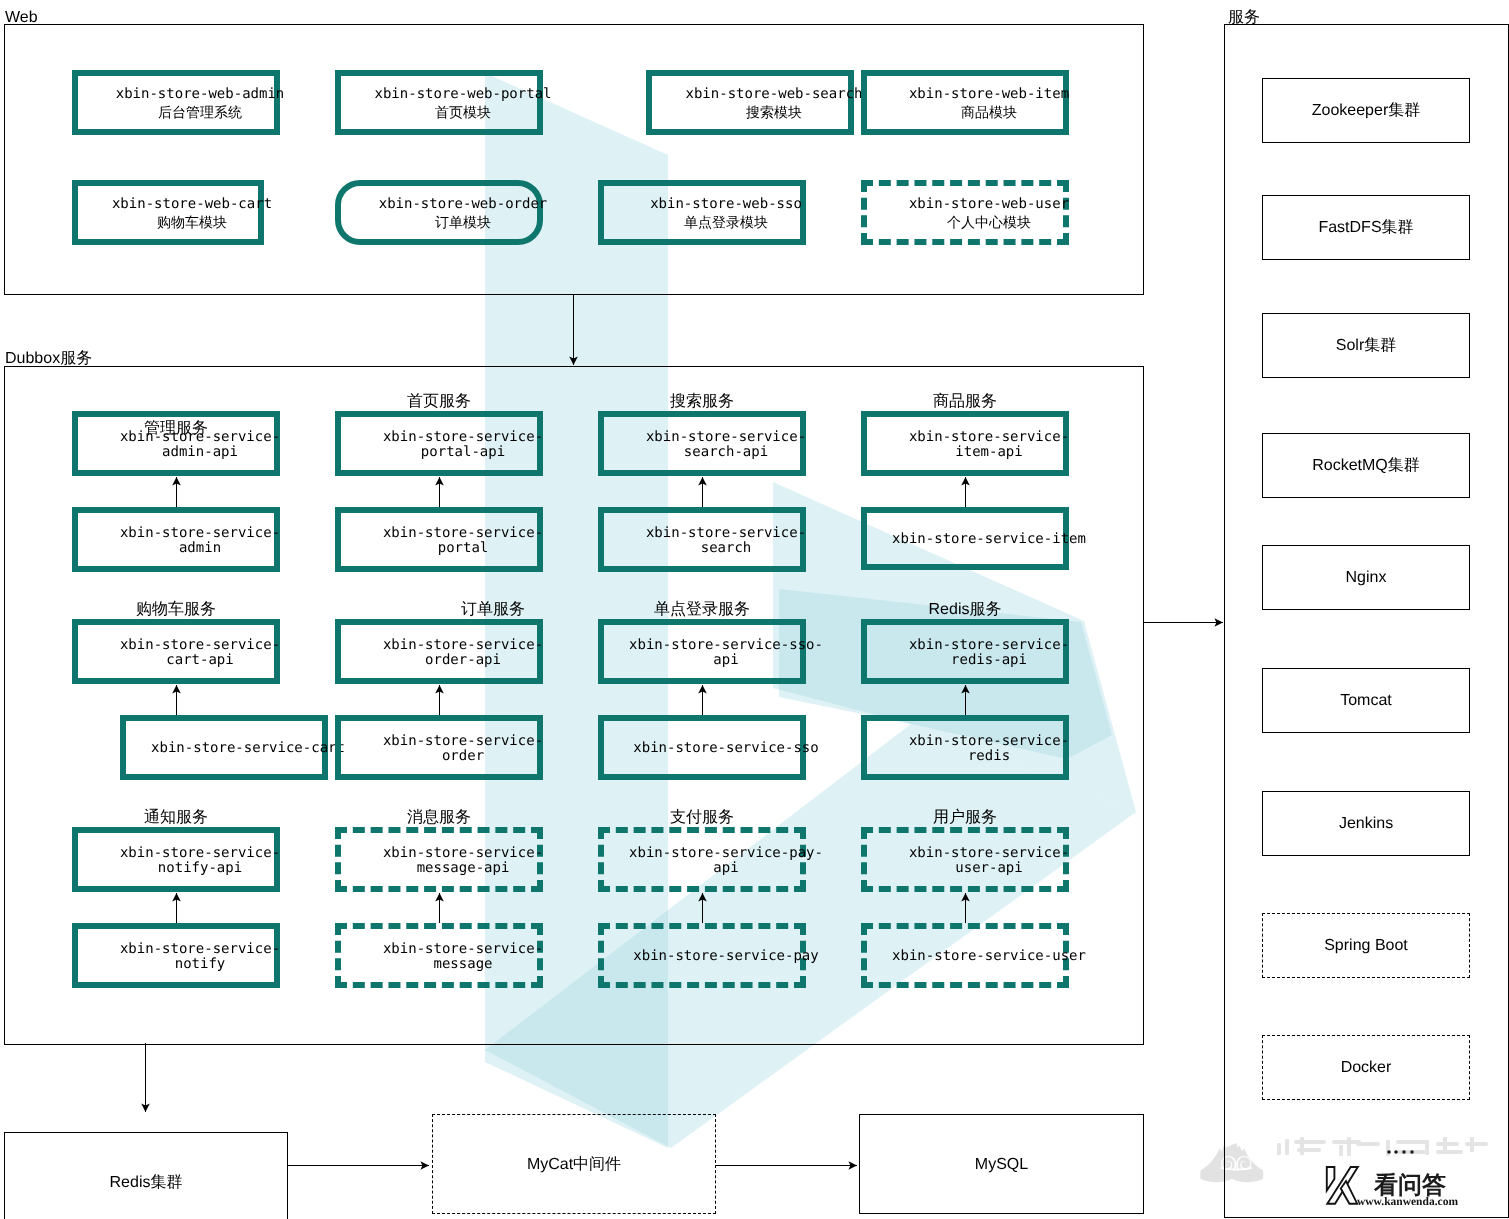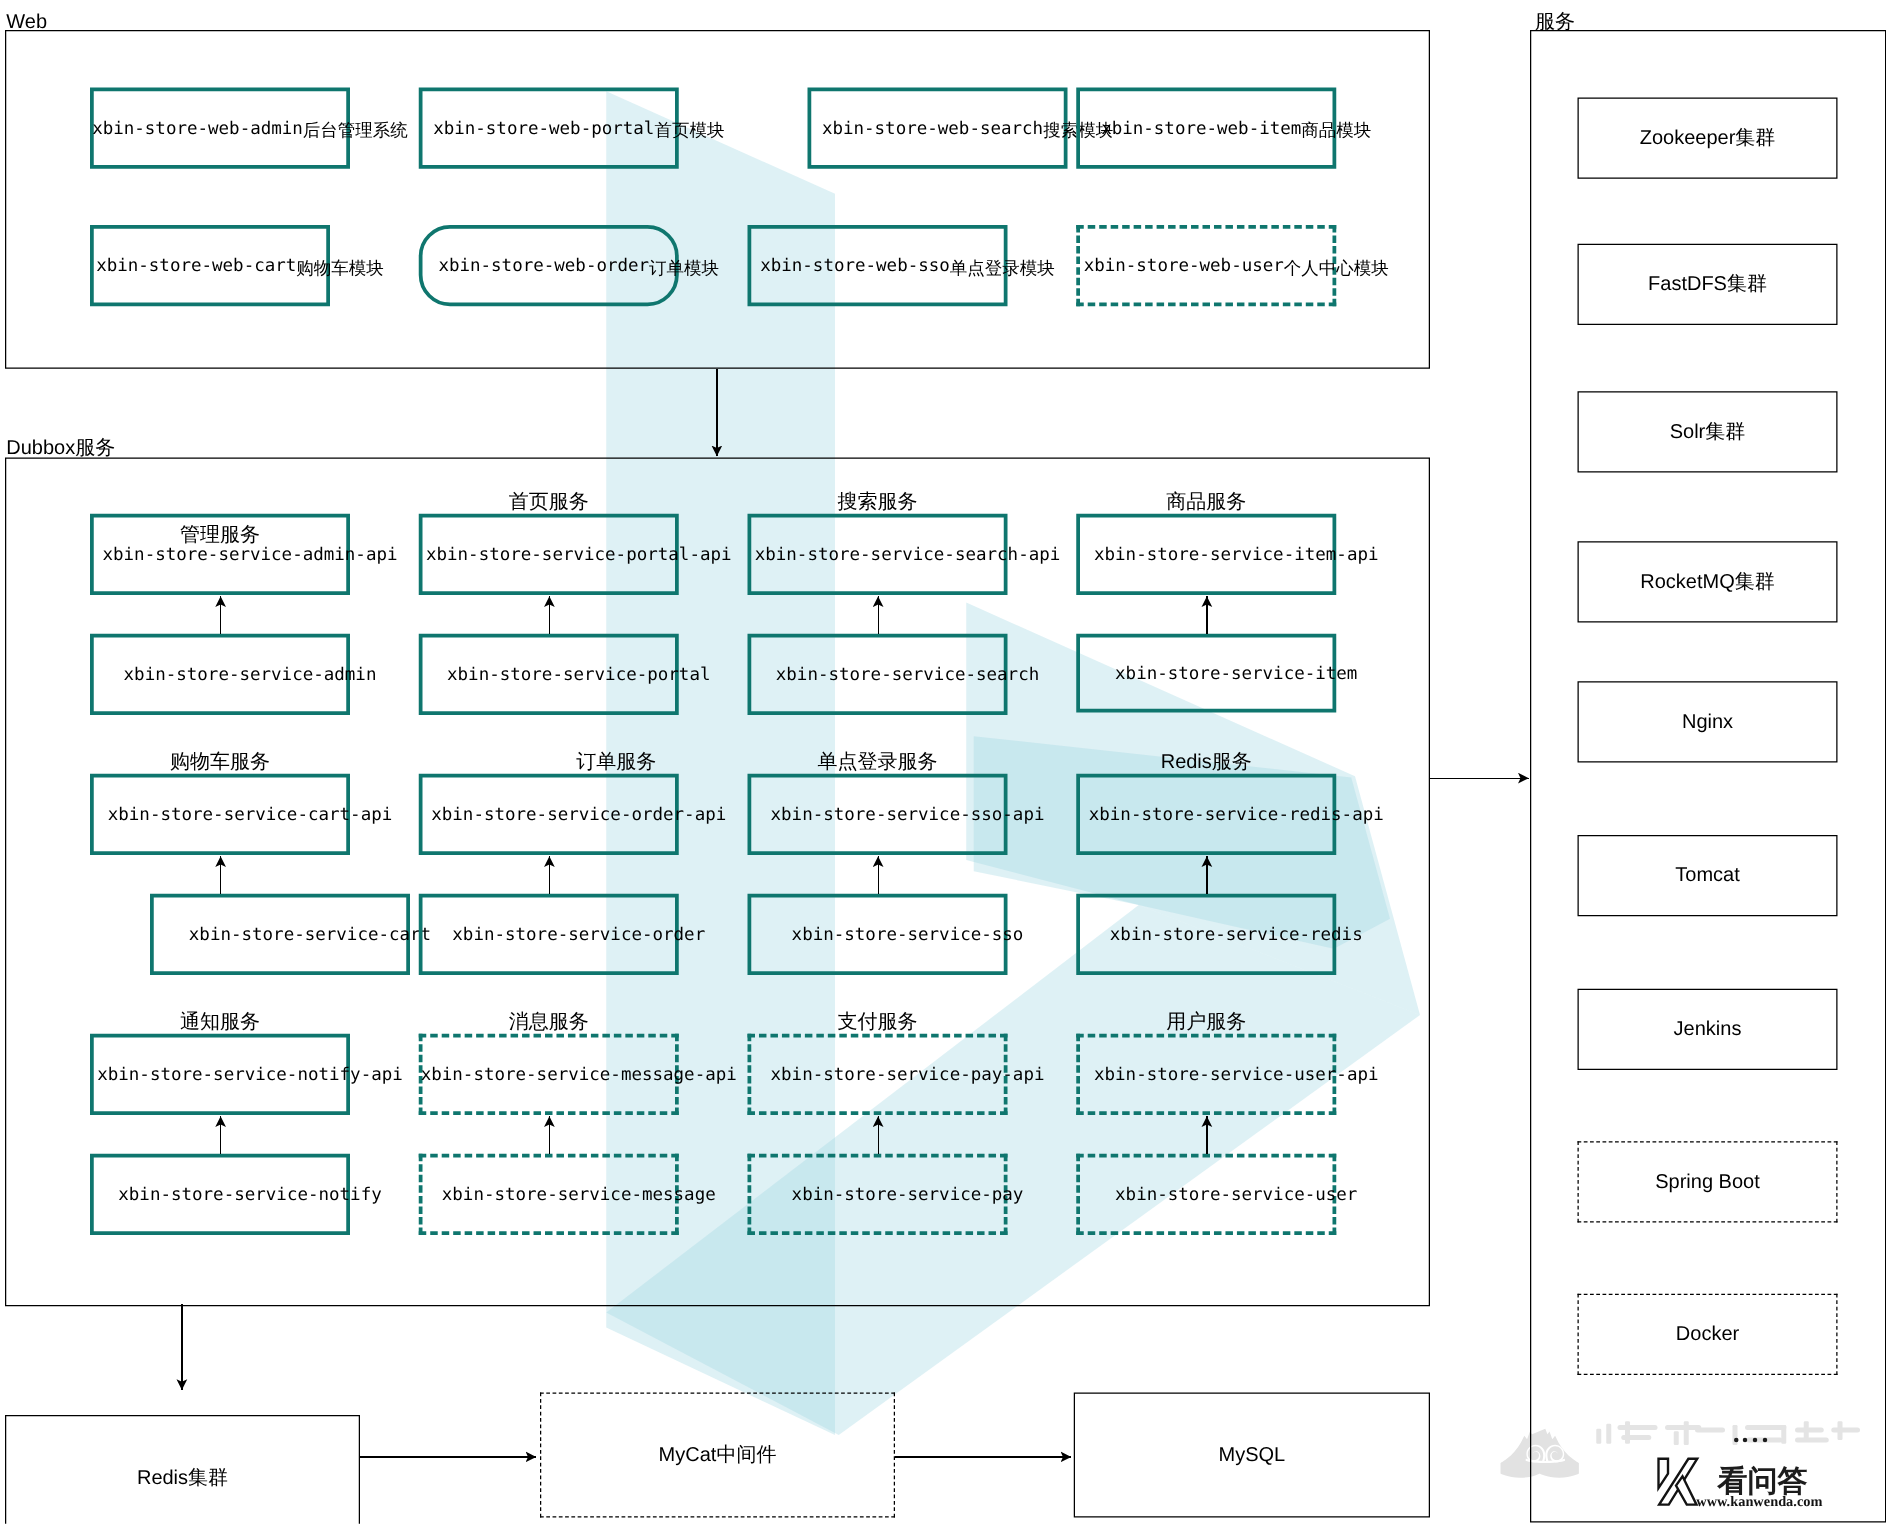--- a/index.html
+++ b/index.html
@@ -4,22 +4,22 @@
 <title>xbin-store architecture</title>
 <style>
   html,body{margin:0;padding:0;background:#fff;}
   *{-webkit-font-smoothing:antialiased;text-rendering:geometricPrecision;}
   body{width:1509px;height:1219px;position:relative;overflow:hidden;
        font-family:"Liberation Sans","DejaVu Sans",sans-serif;color:#000;}
   #stage{position:absolute;left:0;top:0;width:1509px;height:1219px;}
   .wm-layer{position:absolute;left:0;top:0;width:1509px;height:1219px;}
   .grp{position:absolute;border:1px solid #000;box-sizing:border-box;}
   .grp-label{position:absolute;font-size:16px;line-height:19px;white-space:nowrap;}
-  .node{position:absolute;box-sizing:border-box;border:3px solid #0f766e;
-        display:flex;flex-direction:row;align-items:center;justify-content:center;
+  .node{position:absolute;box-sizing:border-box;border:6px solid #0f766e;
+        display:flex;flex-direction:column;align-items:center;justify-content:center;
         font-family:"DejaVu Sans Mono","Liberation Mono",monospace;font-size:14px;line-height:15.5px;
         text-align:center;white-space:pre;padding-top:3px;padding-left:48px;}
   .node.dashed{border-style:dashed;}
   .node .mono{display:block;}
   .node .cjk{display:block;font-family:"Liberation Sans","DejaVu Sans",sans-serif;font-size:14px;line-height:18.5px;}
   .sublabel{position:absolute;font-size:16px;line-height:18px;text-align:center;white-space:nowrap;}
   .plain{position:absolute;box-sizing:border-box;border:1px solid #000;
          display:flex;align-items:center;justify-content:center;font-size:16px;line-height:19px;}
   .plain.dashed{border-style:dashed;}
   svg.lines{position:absolute;left:0;top:0;width:1509px;height:1219px;overflow:visible;}

